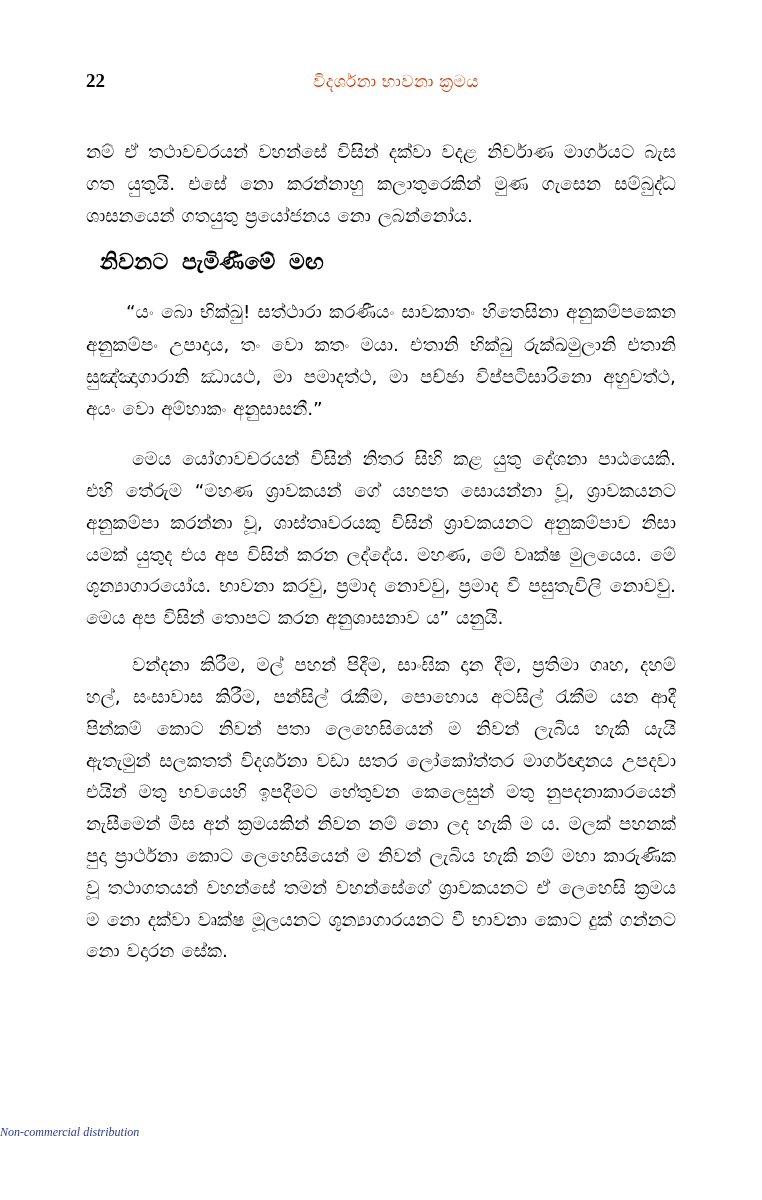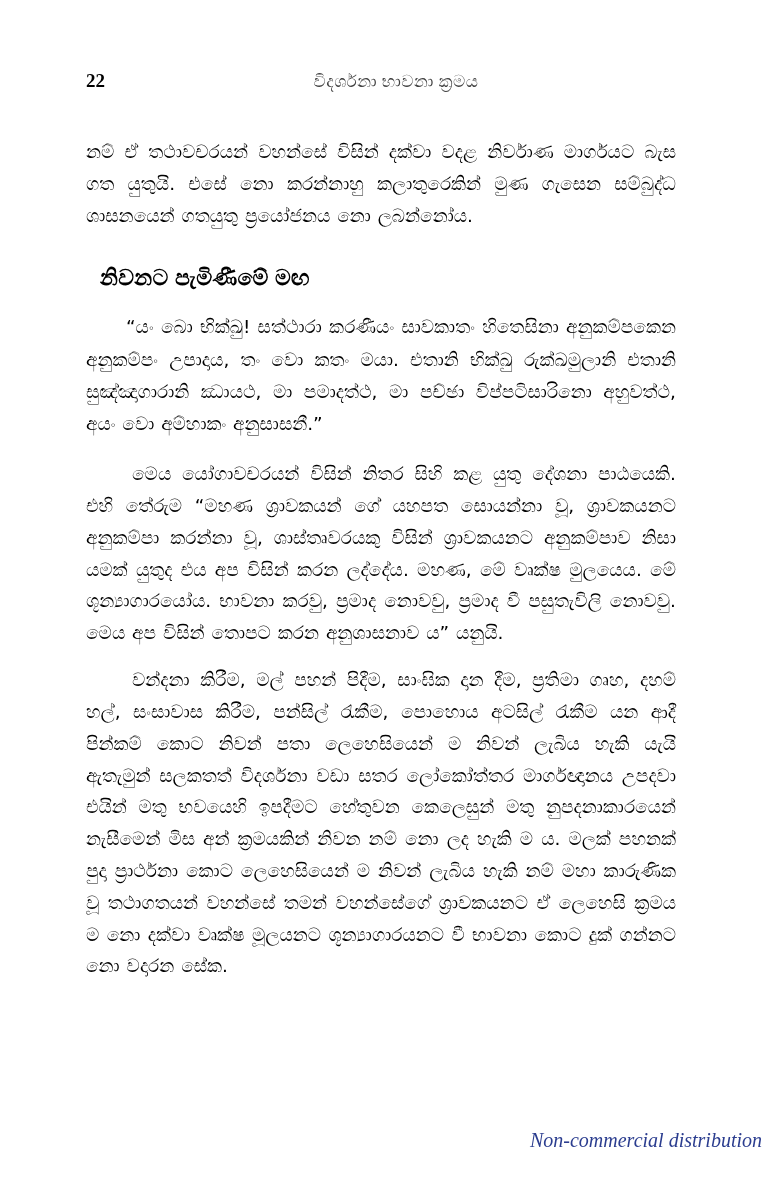--- a/index.html
+++ b/index.html
@@ -31,64 +31,64 @@
     font-family: "Liberation Serif", serif;
     font-size: 19px;
     font-weight: 700;
     color: #000;
     width: 90px;
     flex: 0 0 90px;
   }
   .head-title {
     flex: 1 1 auto;
     text-align: center;
-    font-family: Liberation Serif, serif;
+    font-family: Liberation Sans, sans-serif;
     font-size: 17px;
     letter-spacing: 0.5px;
-    color: #404040;
+    color: #c2410c;
     padding-right: 60px;
   }
   p.para {
     font-family: "DejaVu Sans", sans-serif;
     font-size: 18.5px;
     line-height: 1.72;
     text-align: justify;
     text-justify: inter-word;
     margin: 0 0 15px 0;
     word-spacing: 1px;
   }
   p.indent {
     text-indent: 46px;
   }
   h2.section-heading {
-    font-family: Liberation Sans, sans-serif;
+    font-family: Liberation Mono, monospace;
     font-size: 22px;
     font-weight: 700;
-    margin: 34px 0 20px 14px;
+    margin: 19px 0 20px 14px;
     letter-spacing: 0.3px;
   }
   p.quote {
     font-family: "DejaVu Sans", sans-serif;
     font-size: 18.5px;
     font-weight: 400;
     line-height: 1.74;
     text-align: justify;
     margin: 20px 0 18px 0;
     text-indent: 40px;
     word-spacing: 1px;
   }
   .footer-note {
     position: absolute;
     left: 0;
     right: 0;
-    bottom: 48px;
-    text-align: right;
+    bottom: 60px;
+    text-align: left;
     font-family: "Liberation Serif", serif;
     font-style: italic;
-    font-size: 20px;
+    font-size: 12px;
     color: #2b3d8f;
   }
 </style>
 </head>
 <body>
 
 <div class="page">
 
   <div class="running-head">
     <div class="folio">22</div>

